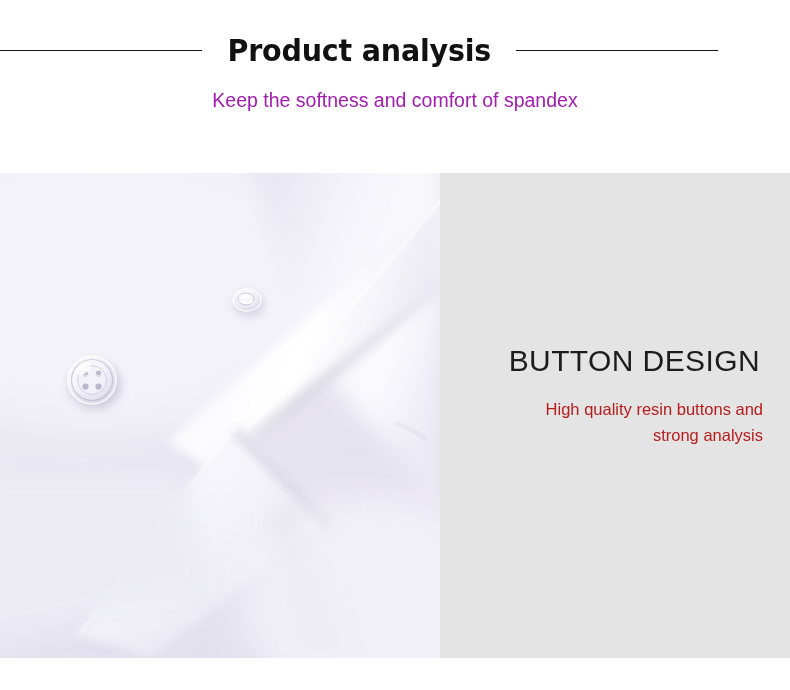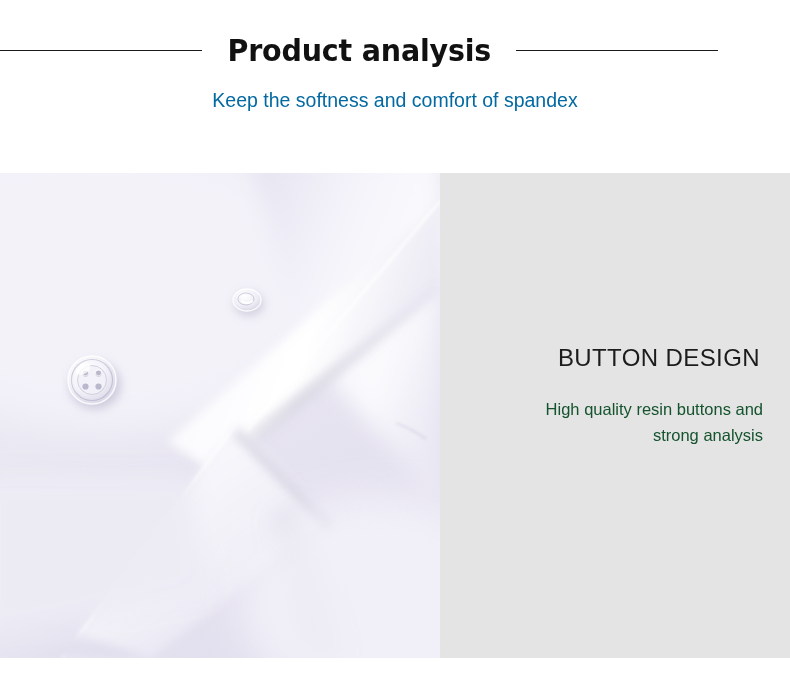--- a/index.html
+++ b/index.html
@@ -61,21 +61,21 @@
     transform: scaleX(0.92);
     transform-origin: center;
   }
 
   .subtitle {
     position: absolute;
     left: 0;
     top: 85px;
     width: 790px;
     text-align: center;
-    color: #0369a1;
+    color: #a21caf;
     font-size: 19.5px;
     line-height: 30px;
     white-space: nowrap;
   }
 
   
   .band {
     position: absolute;
     left: 0;
     top: 173px;
@@ -120,36 +120,36 @@
     left: 440px;
     top: 0;
     width: 350px;
     height: 485px;
     background: #e4e4e4;
   }
   .panel-heading {
     position: absolute;
     right: 30px;
     top: 173px;
-    font-size: 24px;
+    font-size: 30px;
     color: #1c1c1c;
     letter-spacing: 0.4px;
     white-space: nowrap;
     line-height: 1;
     margin-left: 8px;
   }
   .panel-body {
     position: absolute;
     right: 27px;
     top: 223px;
     width: 300px;
     text-align: right;
     font-size: 16.5px;
     line-height: 26px;
-    color: #14532d;
+    color: #b91c1c;
   }
 </style>
 </head>
 <body>
 
 <div id="page">
 
   <div class="header">
 
     <div class="title-row">

